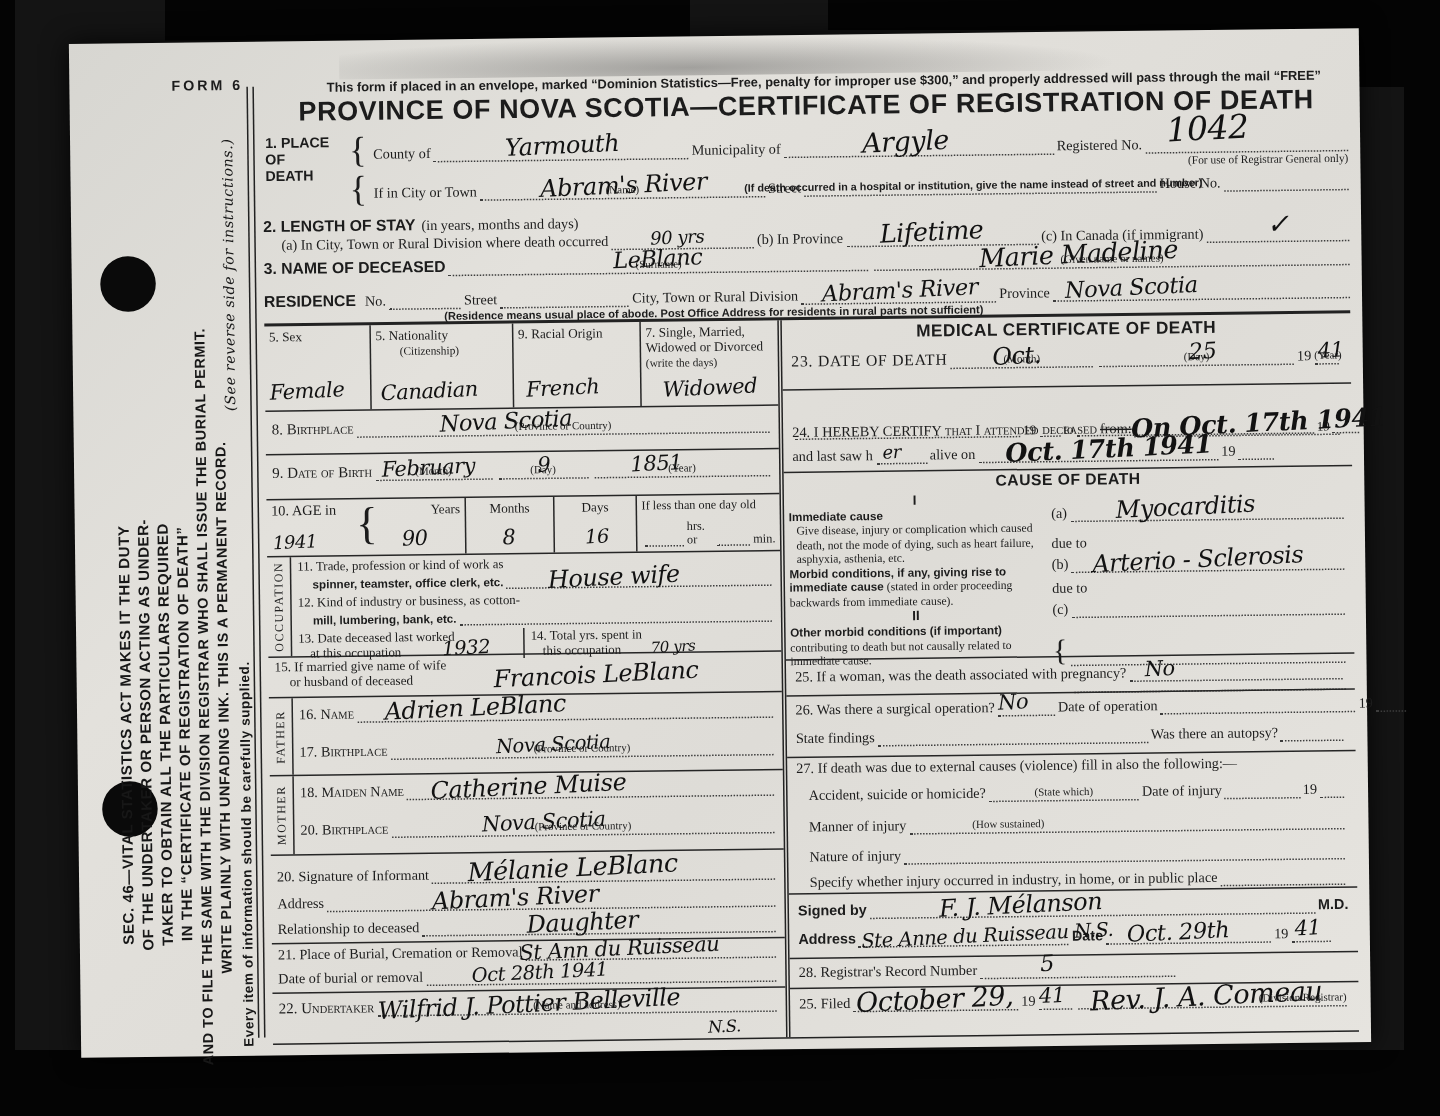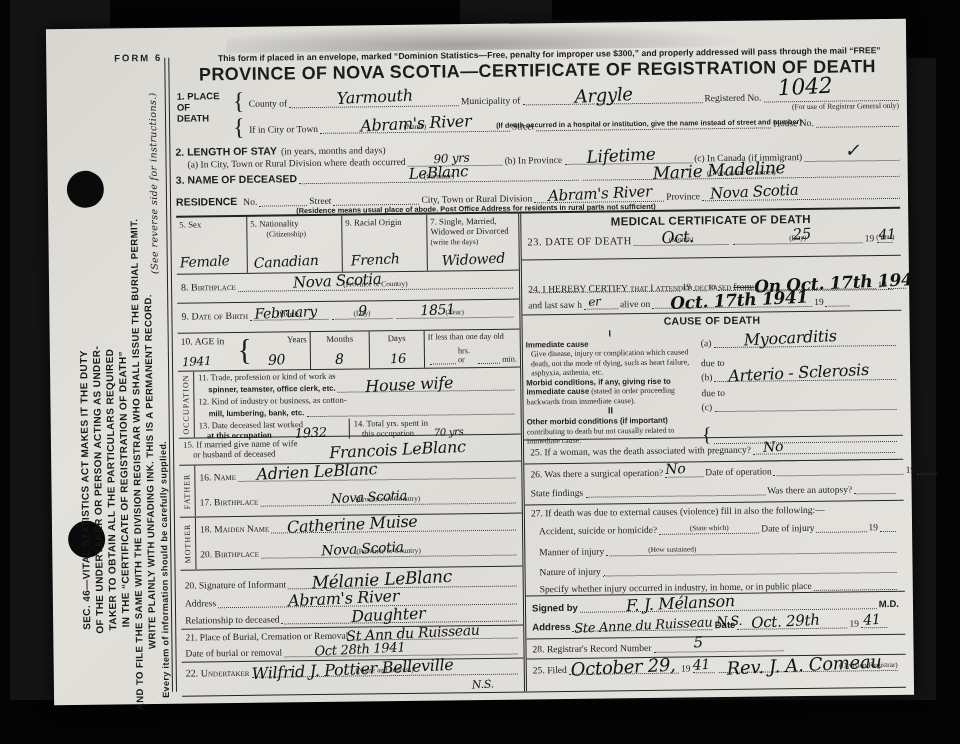--- a/index.html
+++ b/index.html
@@ -282,21 +282,21 @@
                   </span>
               </div>
               <div style="font-size:8.6px;margin-top:2px;">12. Kind of industry or business, as cotton-</div>
               <div class="fr" style="font-size:8.6px;">
                 <span class="gb" style="margin-left:10px;">mill, lumbering, bank, etc.</span>
                 <span class="d"></span>
               </div>
               <div class="fr" style="font-size:8.6px;margin-top:2px;">
                 <span style="flex:0 0 150px;position:relative;">
                   <span>13. Date deceased last worked</span><br>
-                  <span style="margin-left:8px;font-weight:bold;">at this occupation</span>
+                  <span style="margin-left:8px;">at this occupation</span>
                   <span class="hw" style="left:96px;bottom:-1px;font-size:13px;">1932</span>
                 </span>
                 <span style="flex:1;border-left:1px solid #262626;padding-left:4px;position:relative;">
                   <span>14. Total yrs. spent in</span><br>
                   <span style="margin-left:8px;">this occupation</span>
                   <span class="hw" style="left:84px;bottom:0;font-size:10px;">70 yrs</span>
                 </span>
               </div>
             </div>
           </div>

